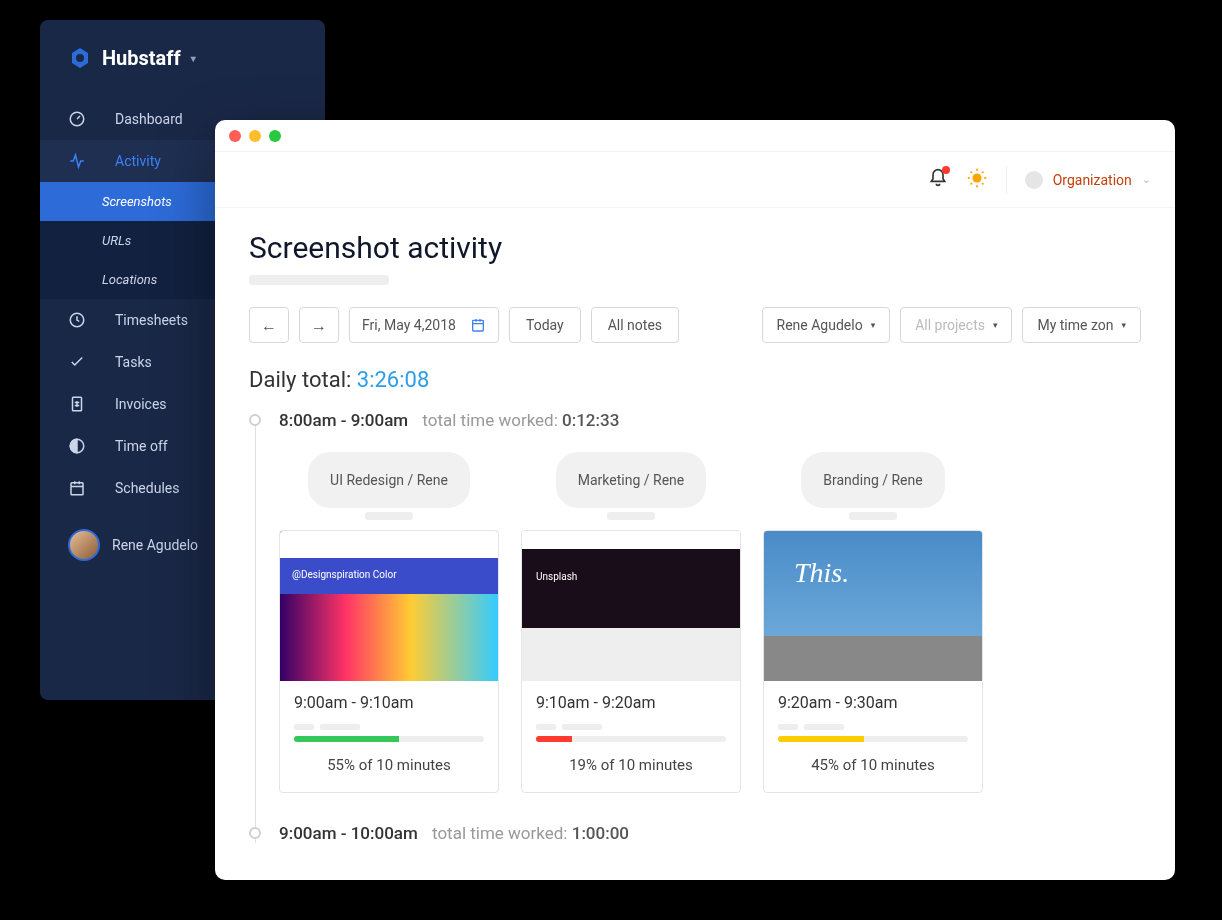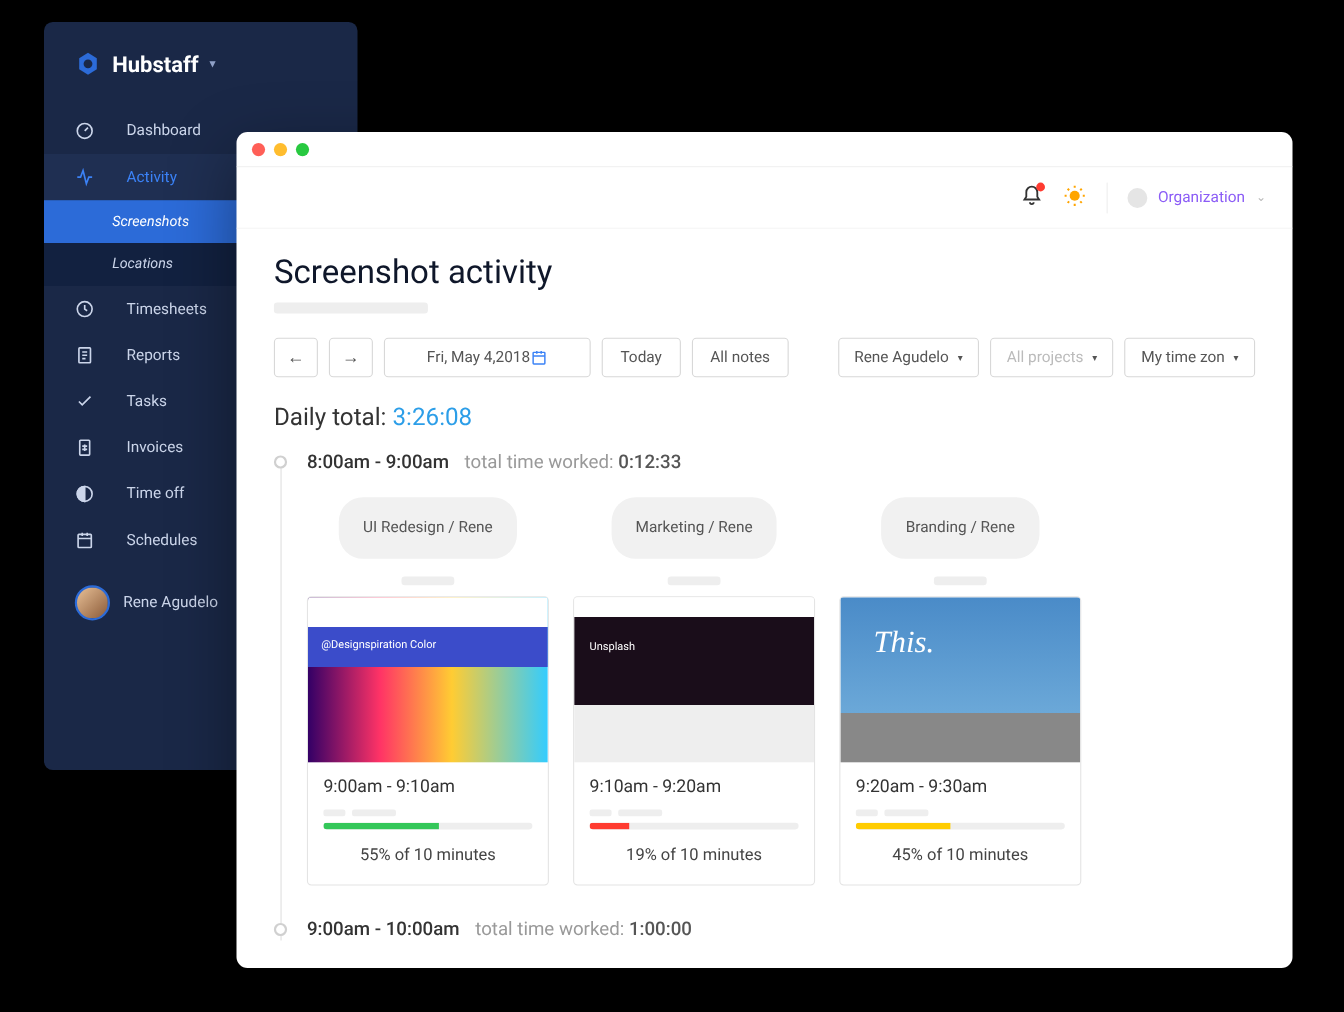--- a/index.html
+++ b/index.html
@@ -51,31 +51,31 @@
   .dot.red{background:#ff5f57;} .dot.yellow{background:#ffbd2e;} .dot.green{background:#28c940;}
 
   .topbar { height:56px; display:flex; align-items:center; justify-content:flex-end; padding:0 24px; gap:18px; border-bottom:1px solid #f5f5f5;}
   .bell { position:relative; cursor:pointer;}
   .bell svg{width:20px;height:20px;color:#333;}
   .bell .badge{position:absolute;top:-2px;right:-2px;width:8px;height:8px;border-radius:50%;background:#ff3b30;}
   .sun-icon svg{width:22px;height:22px;color:#ffa500;}
   .vdiv{width:1px;height:28px;background:#eee;}
   .org{display:flex;align-items:center;gap:10px;cursor:pointer;}
   .org-circle{width:18px;height:18px;border-radius:50%;background:#e5e5e5;}
-  .org-label{font-size:14px;color:#8b5cf6;}
+  .org-label{font-size:14px;color:#c2410c;}
   .chev{color:#bbb;font-size:11px;}
 
   .content{padding:22px 34px;}
   h1{font-size:30px;font-weight:400;color:#0f172a;margin-bottom:10px;}
   .placeholder-bar{width:140px;height:10px;background:#eee;border-radius:3px;margin-bottom:22px;}
 
   .filters{display:flex;align-items:center;gap:10px;margin-bottom:24px;}
   .btn{border:1px solid #d8d8d8;background:#fff;border-radius:4px;height:36px;display:flex;align-items:center;justify-content:center;cursor:pointer;font-size:14px;color:#555;}
   .btn.arrow{width:40px;font-size:16px;}
-  .btn.date{width:188px;padding:0 12px;}
+  .btn.date{width:150px;justify-content:space-between;padding:0 12px;}
   .btn.date svg{width:16px;height:16px;color:#3b82f6;}
   .btn.px{padding:0 16px;}
   .spacer{flex:1;}
   .btn.drop{padding:0 14px;gap:8px;}
   .btn.drop .tri{font-size:9px;color:#555;}
   .btn.disabled{color:#bbb;}
 
   .daily-total{font-size:22px;color:#333;margin-bottom:18px;}
   .daily-total .time{color:#2c9ee8;}
 
@@ -83,21 +83,21 @@
   .timeline-line{position:absolute;left:6px;top:10px;bottom:0;width:1px;background:#e0e0e0;}
   .time-row{position:relative;margin-bottom:20px;}
   .time-dot{position:absolute;left:-30px;top:4px;width:12px;height:12px;border-radius:50%;border:2px solid #d0d0d0;background:#fff;}
   .time-header{font-size:17px;color:#333;margin-bottom:22px;}
   .time-header .range{font-weight:500;text-align:center;}
   .time-header .worked{color:#999; font-weight:400; margin-left:10px;}
   .time-header .worked strong{color:#555;font-weight:500;}
 
   .cards{display:flex;gap:22px;margin-bottom:30px;}
   .card-col{display:flex;flex-direction:column;align-items:center;}
-  .pill{background:#f1f1f1;color:#555;font-size:14px;padding:20px 22px;border-radius:22px;margin-bottom:16px;}
+  .pill{background:#f1f1f1;color:#555;font-size:14px;padding:20px 22px;border-radius:22px;margin-bottom:4px;}
   .mini-ph{width:48px;height:8px;background:#eee;border-radius:3px;margin-bottom:10px;}
   .card{width:220px;border:1px solid #e4e4e4;border-radius:4px;overflow:hidden;}
   .shot{width:100%;height:150px;background:#ddd;}
   .card-body{padding:12px 14px 18px 14px;}
   .card-time{font-size:16px;color:#333;margin-bottom:12px;}
   .tiny-ph{display:flex;gap:6px;margin-bottom:6px;}
   .tiny-ph span{display:block;height:6px;background:#eee;border-radius:2px;}
   .progress{width:100%;height:6px;background:#eee;border-radius:3px;overflow:hidden;margin-bottom:14px;}
   .progress .fill{height:100%;}
   .pct{font-size:15px;color:#444;text-align:center;}
@@ -132,36 +132,30 @@
     </li>
     <li class="nav-item active">
       <svg viewBox="0 0 24 24" fill="none" stroke="currentColor" stroke-width="2">
           <path d="M3 12h4l3-8 4 16 3-8h4"></path>
         </svg>
       <span>Activity</span>
     </li>
   </ul>
   <ul class="sub-nav">
     <li class="sub-item active"><span>Screenshots</span></li>
+    <li class="sub-item"><span>URLs</span></li>
     <li class="sub-item"><span>Locations</span></li>
   </ul>
   <ul class="nav">
     <li class="nav-item">
       <svg viewBox="0 0 24 24" fill="none" stroke="currentColor" stroke-width="2">
           <circle cx="12" cy="12" r="9"></circle>
           <path d="M12 7v5l3 2"></path>
         </svg>
       <span>Timesheets</span>
-    </li>
-    <li class="nav-item">
-      <svg viewBox="0 0 24 24" fill="none" stroke="currentColor" stroke-width="2">
-          <rect x="5" y="3" width="14" height="18" rx="1"></rect>
-          <path d="M9 8h6M9 12h6M9 16h4"></path>
-        </svg>
-      <span>Reports</span>
     </li>
     <li class="nav-item">
       <svg viewBox="0 0 24 24" fill="none" stroke="currentColor" stroke-width="2">
           <path d="M5 12l4 4L19 6"></path>
         </svg>
       <span>Tasks</span>
     </li>
     <li class="nav-item">
       <svg viewBox="0 0 24 24" fill="none" stroke="currentColor" stroke-width="2">
           <rect x="6" y="3" width="12" height="18" rx="1"></rect>

